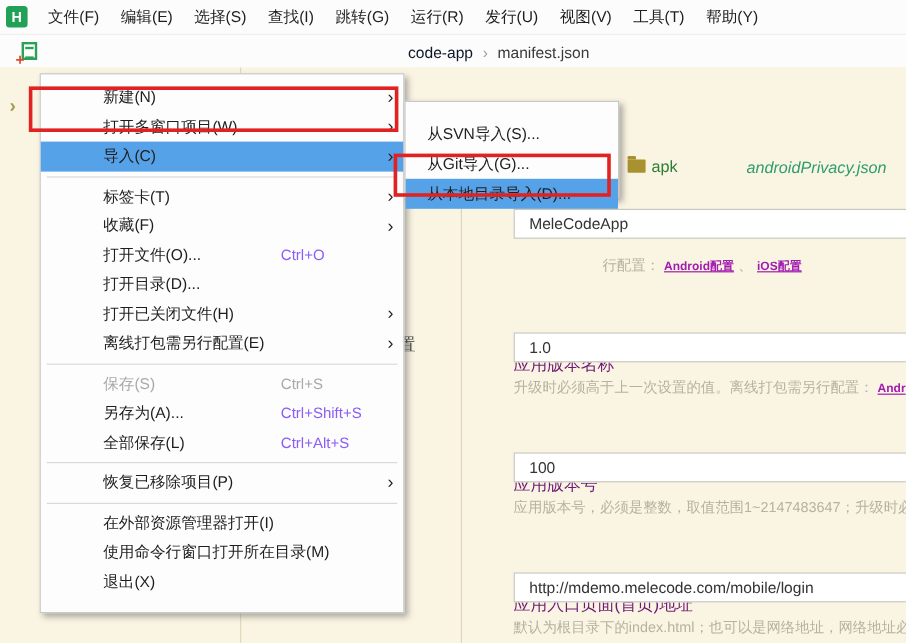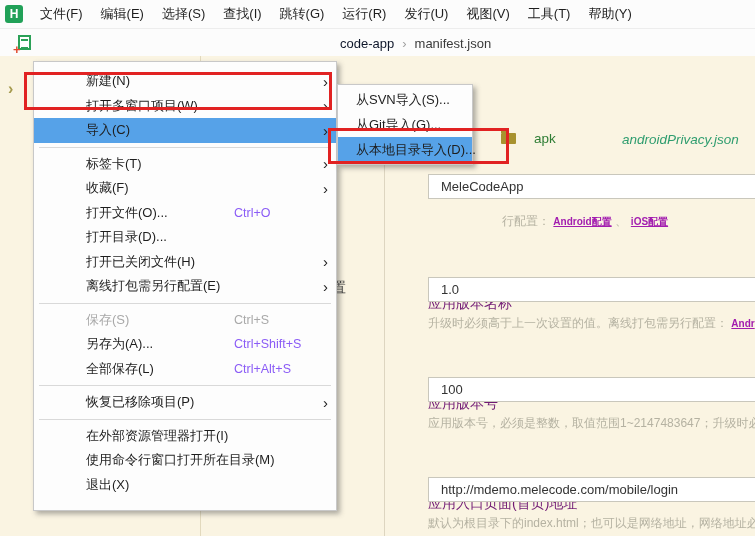--- a/index.html
+++ b/index.html
@@ -28,21 +28,21 @@
 
   
   .editor { position:absolute; left:0; top:56px; width:755px; height:480px; background:#faf4e2; }
   .panel-divider { position:absolute; left:200px; top:56px; width:1px; height:480px; background:#e2d9bd; }
   .mani-divider { position:absolute; left:384px; top:100px; width:1px; height:436px; background:#ddd5c0; }
   .panel-chevron { position:absolute; left:8px; top:80px; color:#a59a4e; font-size:16px; font-weight:bold; }
 
   
   .tab-active { position:absolute; left:352px; top:70px; width:118px; height:26px; background:#3fa25a;
                 color:#fff; font-size:13px; text-align:center; line-height:26px; border-radius:2px 2px 0 0; }
-  .tab-apk { position:absolute; left:501px; top:75px; display:flex; align-items:center; gap:18px;
+  .tab-apk { position:absolute; left:523px; top:75px; display:flex; align-items:center; gap:5px;
              font-size:13.5px; color:#2f7d35;text-align:center; }
   .folder-icon { display:inline-block; width:15px; height:11px; background:#a8922f; border-radius:1px; position:relative; }
   .folder-icon::before { content:""; position:absolute; top:-3px; left:0; width:7px; height:3px;
              background:#a8922f; border-radius:1px 1px 0 0; }
   .tab-privacy { position:absolute; left:622px; top:76px; font-size:13.5px; font-style:italic; color:#2f9d6f; }
 
   .sidebar-fragment { position:absolute; left:332px; top:279px; font-size:14px; color:#3b3b3b; }
 
   
   .f-heading { position:absolute; left:428px; font-size:14px; color:#701a75; white-space:nowrap; }
@@ -65,22 +65,22 @@
   .menu-item .mi-label { width:148px; white-space:nowrap; }
   .menu-item .mi-shortcut { flex:1; font-size:12.5px; color:#8b5cf6; white-space:nowrap; }
   .menu-item .mi-arrow { width:14px; text-align:right; font-size:15px; color:#222; }
   .menu-item.arrow .mi-arrow::after { content:"›"; }
   .menu-item.hl { background:#56a2e8; }
   .menu-item.dis .mi-label, .menu-item.dis .mi-shortcut { color:#a9a9a9; }
   .menu-item.sep { height:9px; padding:0 5px; align-items:center; }
   .menu-item.sep::after { content:""; display:block; width:100%; height:1px; background:#d9d9d9; }
 
   
-  .submenu { position:absolute; left:337px; top:84px; width:136px; height:81px; background:#fdfdfd;
-             border:1px solid #c8c8c8; box-shadow:3px 3px 5px rgba(80,80,80,.45); padding-top:2px; z-index:70; }
+  .submenu { position:absolute; left:337px; top:84px; width:179px; height:81px; background:#fdfdfd;
+             border:1px solid #c8c8c8; box-shadow:3px 3px 5px rgba(80,80,80,.45); padding-top:14px; z-index:70; }
   .submenu .menu-item { height:25px; padding:0 8px 0 18px; }
   .submenu .menu-item .mi-label { width:auto; flex:1; }
 
   
   .redbox { position:absolute; border:3px solid #e12222; background:transparent; }
   .redbox-import { left:24px; top:72px; width:308px; height:38px; z-index:60; }
   .redbox-local { left:328px; top:128px; width:181px; height:36px; z-index:80; }
 </style>
 </head>
 <body>

